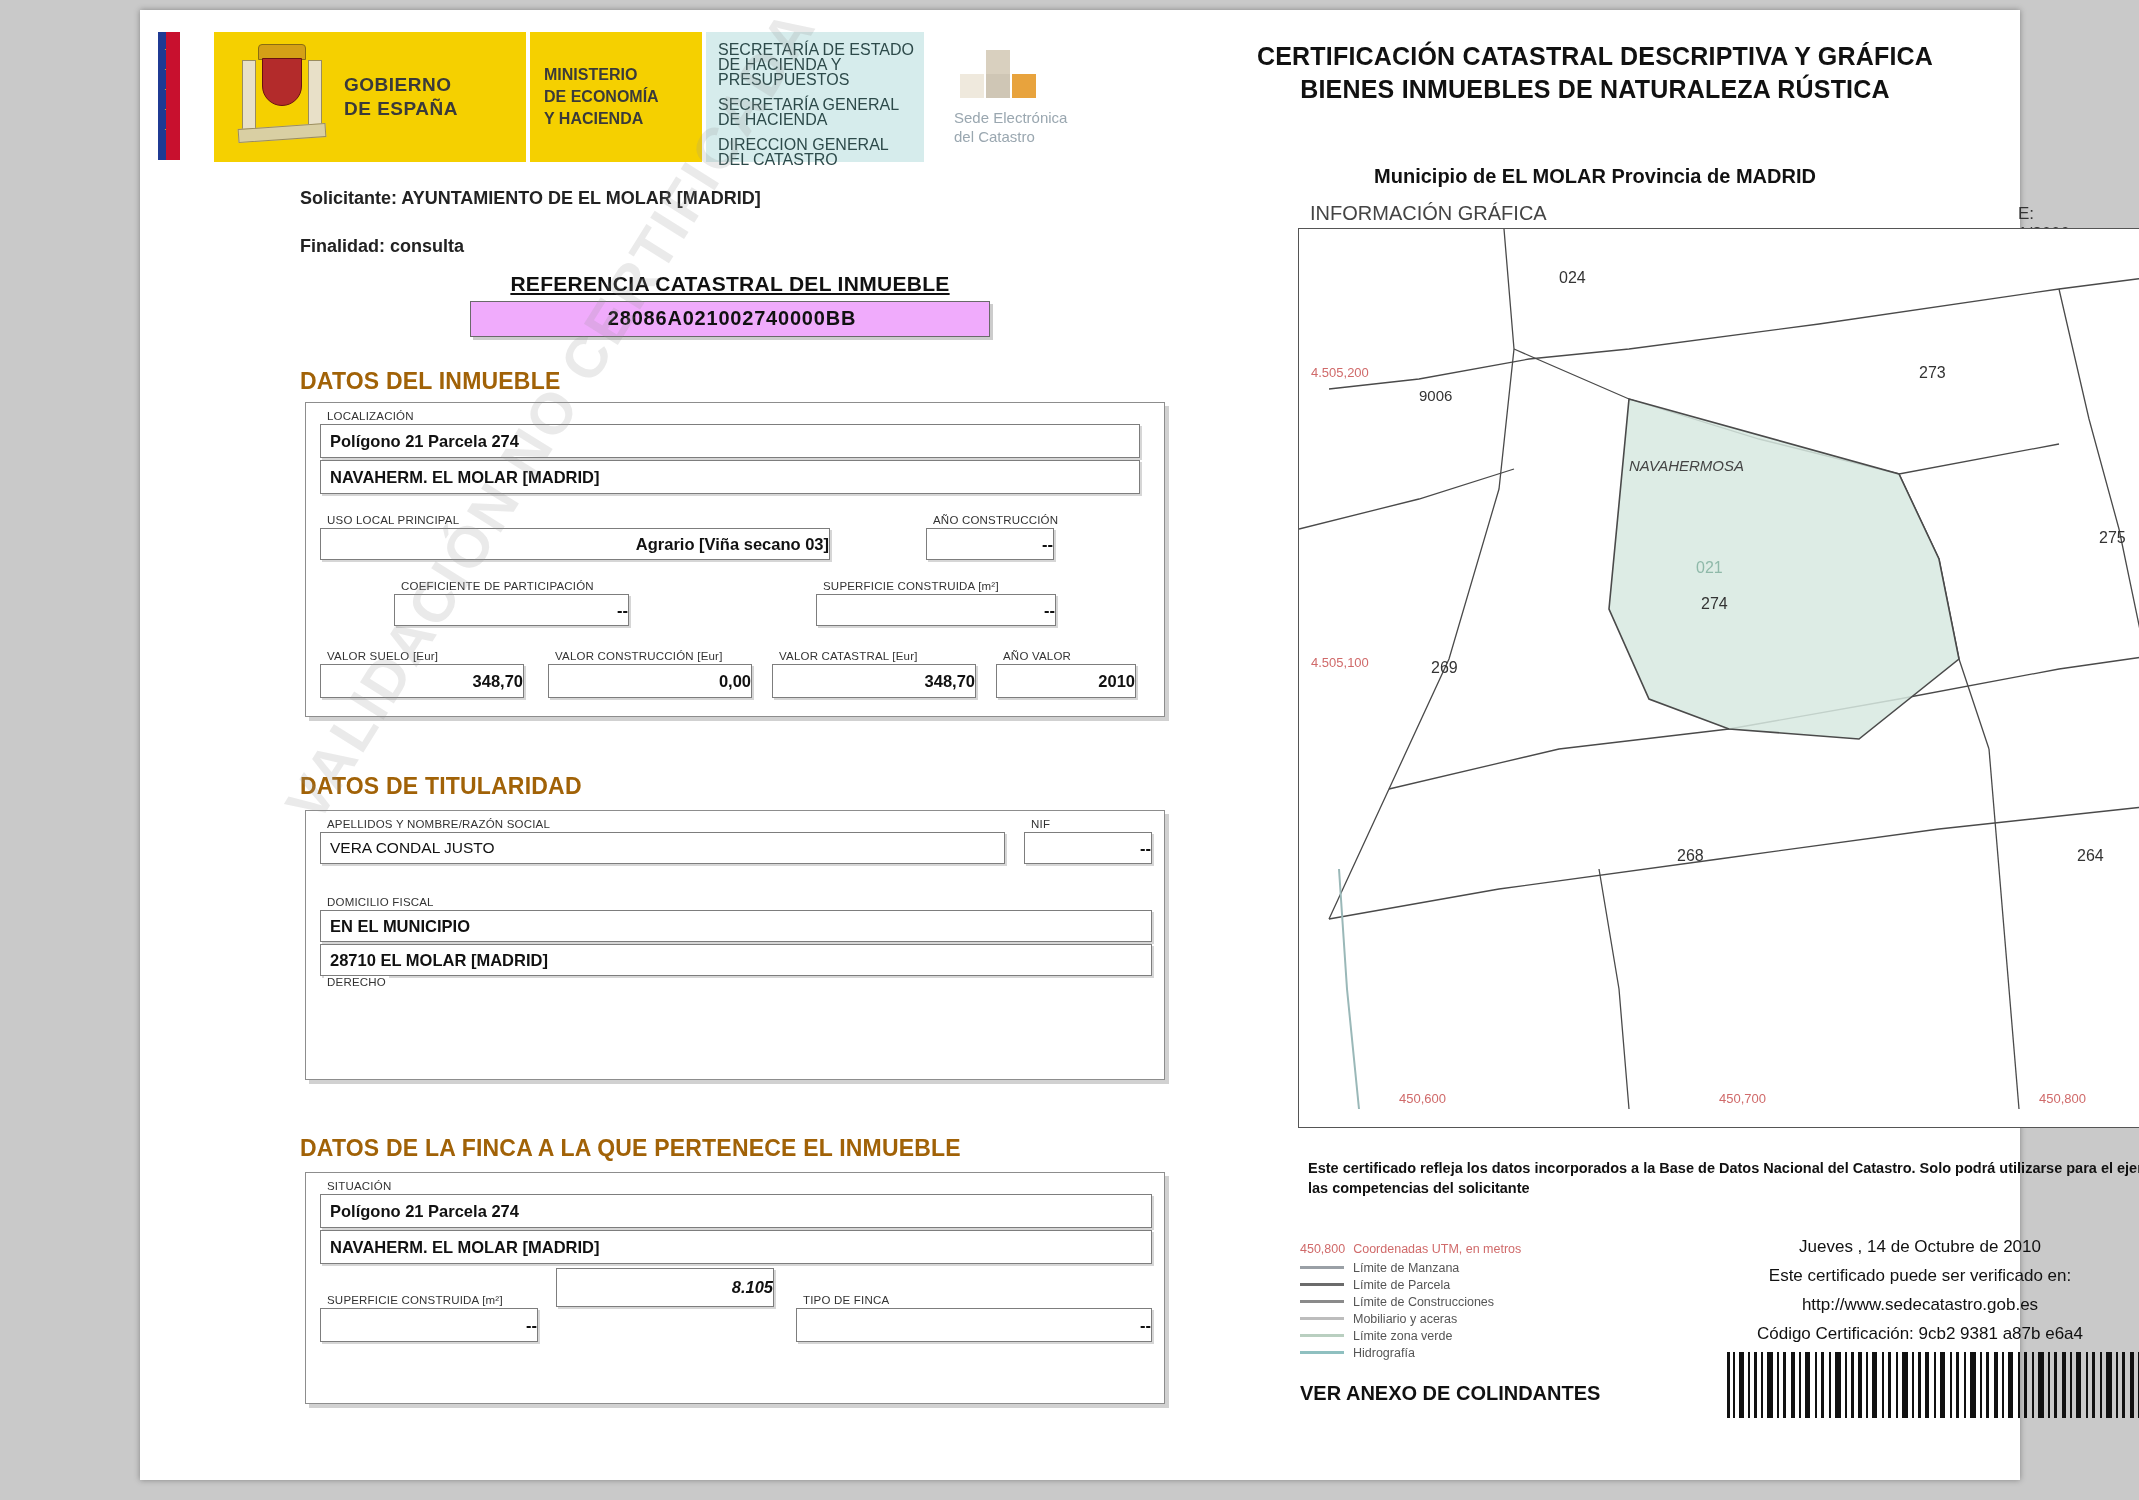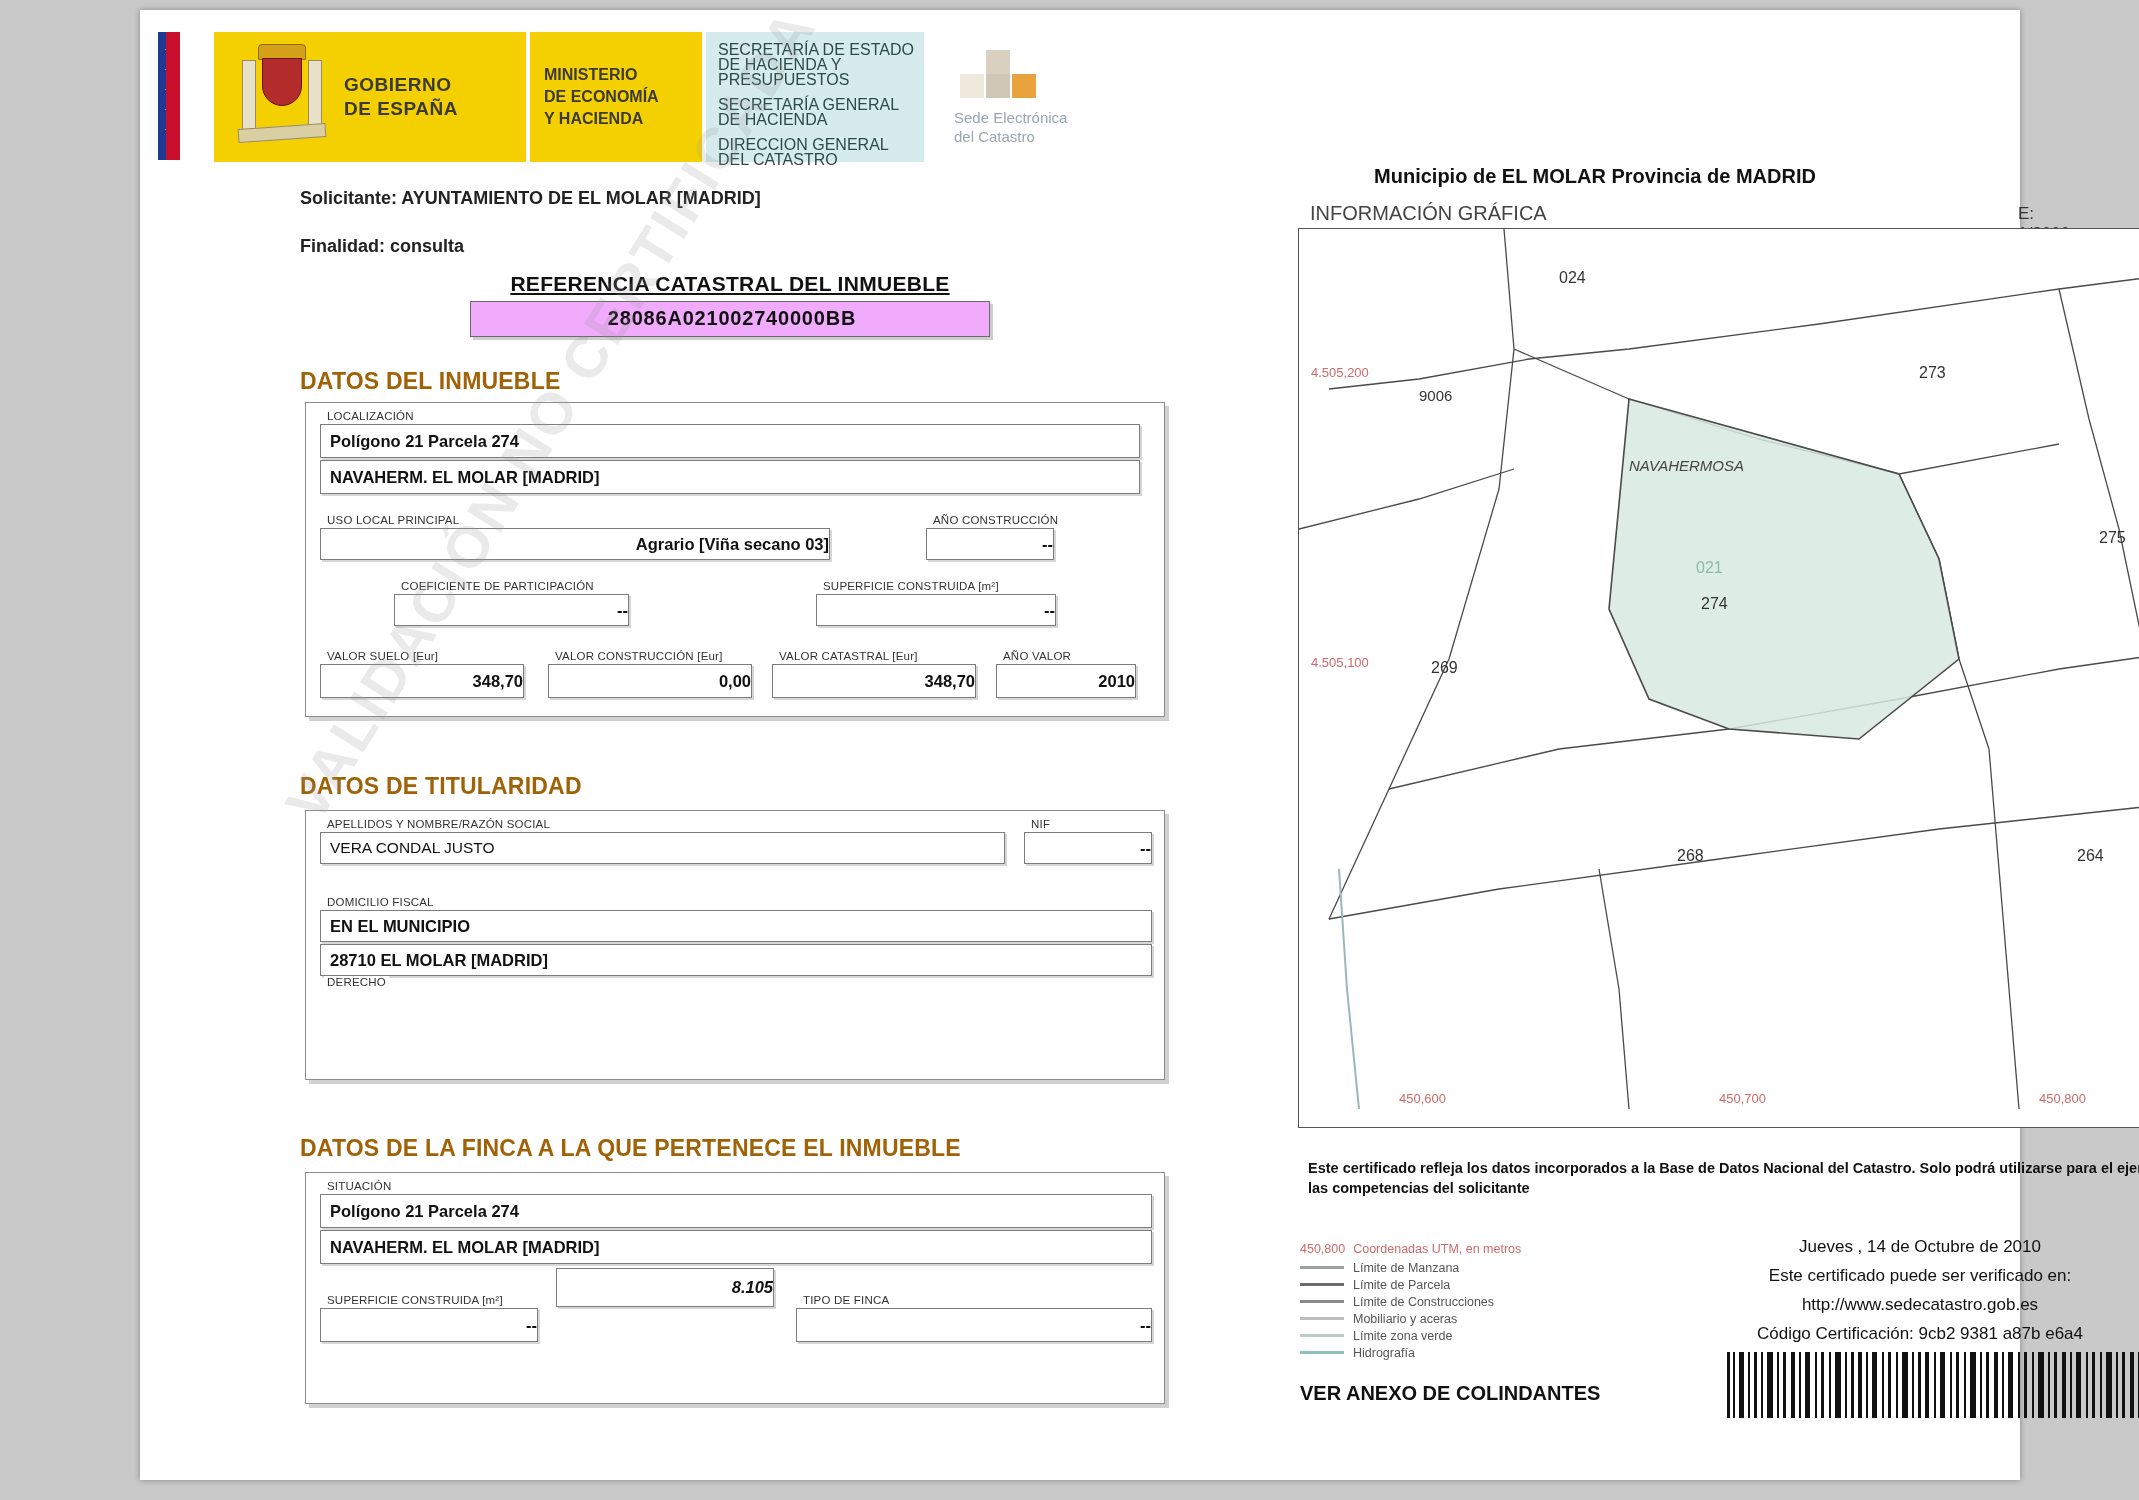--- a/index.html
+++ b/index.html
@@ -264,20 +264,24 @@
   <div class="fld" style="left:416px; top:1258px; width:218px; height:39px;font-style:italic;">
     <span class="v c">8.105</span>
   </div>
   <div class="cap" style="left:660px; top:1284px;">TIPO DE FINCA</div>
   <div class="fld" style="left:656px; top:1298px; width:356px; height:34px;">
     <span class="v c">--</span>
   </div>
 
   <div class="wm">VALIDACIÓN NO CERTIFICADA</div>
 
+  <div class="cert-title">
+    <div>CERTIFICACIÓN CATASTRAL DESCRIPTIVA Y GRÁFICA</div>
+    <div>BIENES INMUEBLES DE NATURALEZA RÚSTICA</div>
+  </div>
   <div class="cert-sub">Municipio de EL MOLAR Provincia de MADRID</div>
   <div class="info-graf">INFORMACIÓN GRÁFICA</div>
   <div class="escala">E: 1/2000</div>
 
   <div class="map">
     <svg width="922" height="900" viewBox="0 0 922 900">
 
       <g stroke="#4a4a4a" fill="none" stroke-width="1.3">
         <path d="M205 0 L215 120 L200 260 L150 430 L90 560 L30 690"></path>
         <path d="M30 160 L120 150 L230 130 L330 120 L520 95 L760 60 L900 42"></path>

